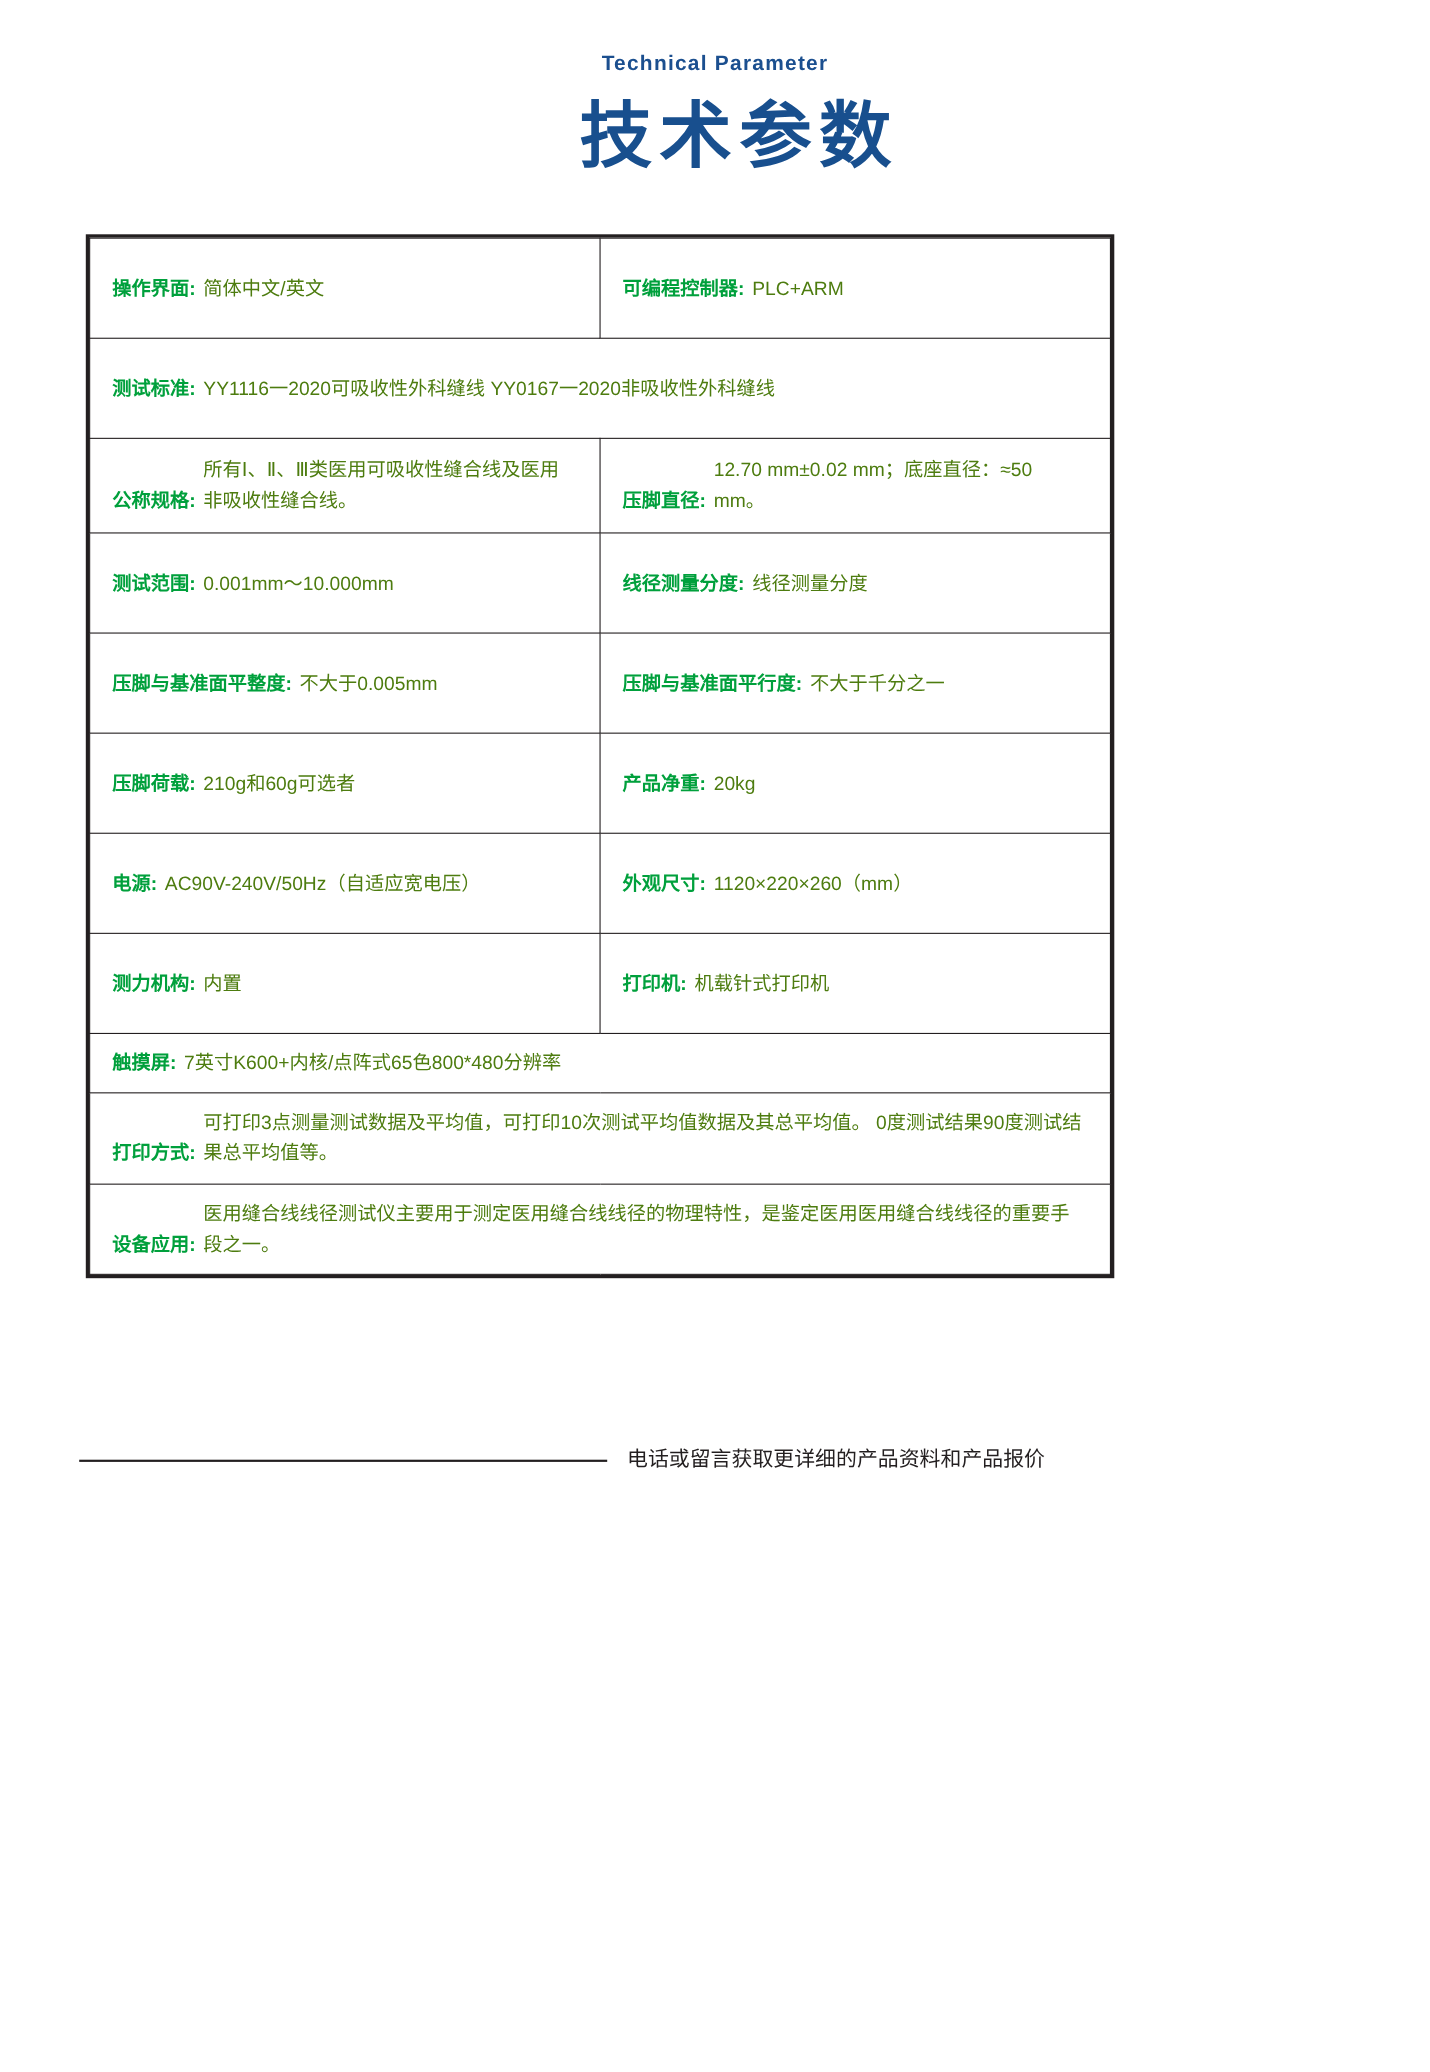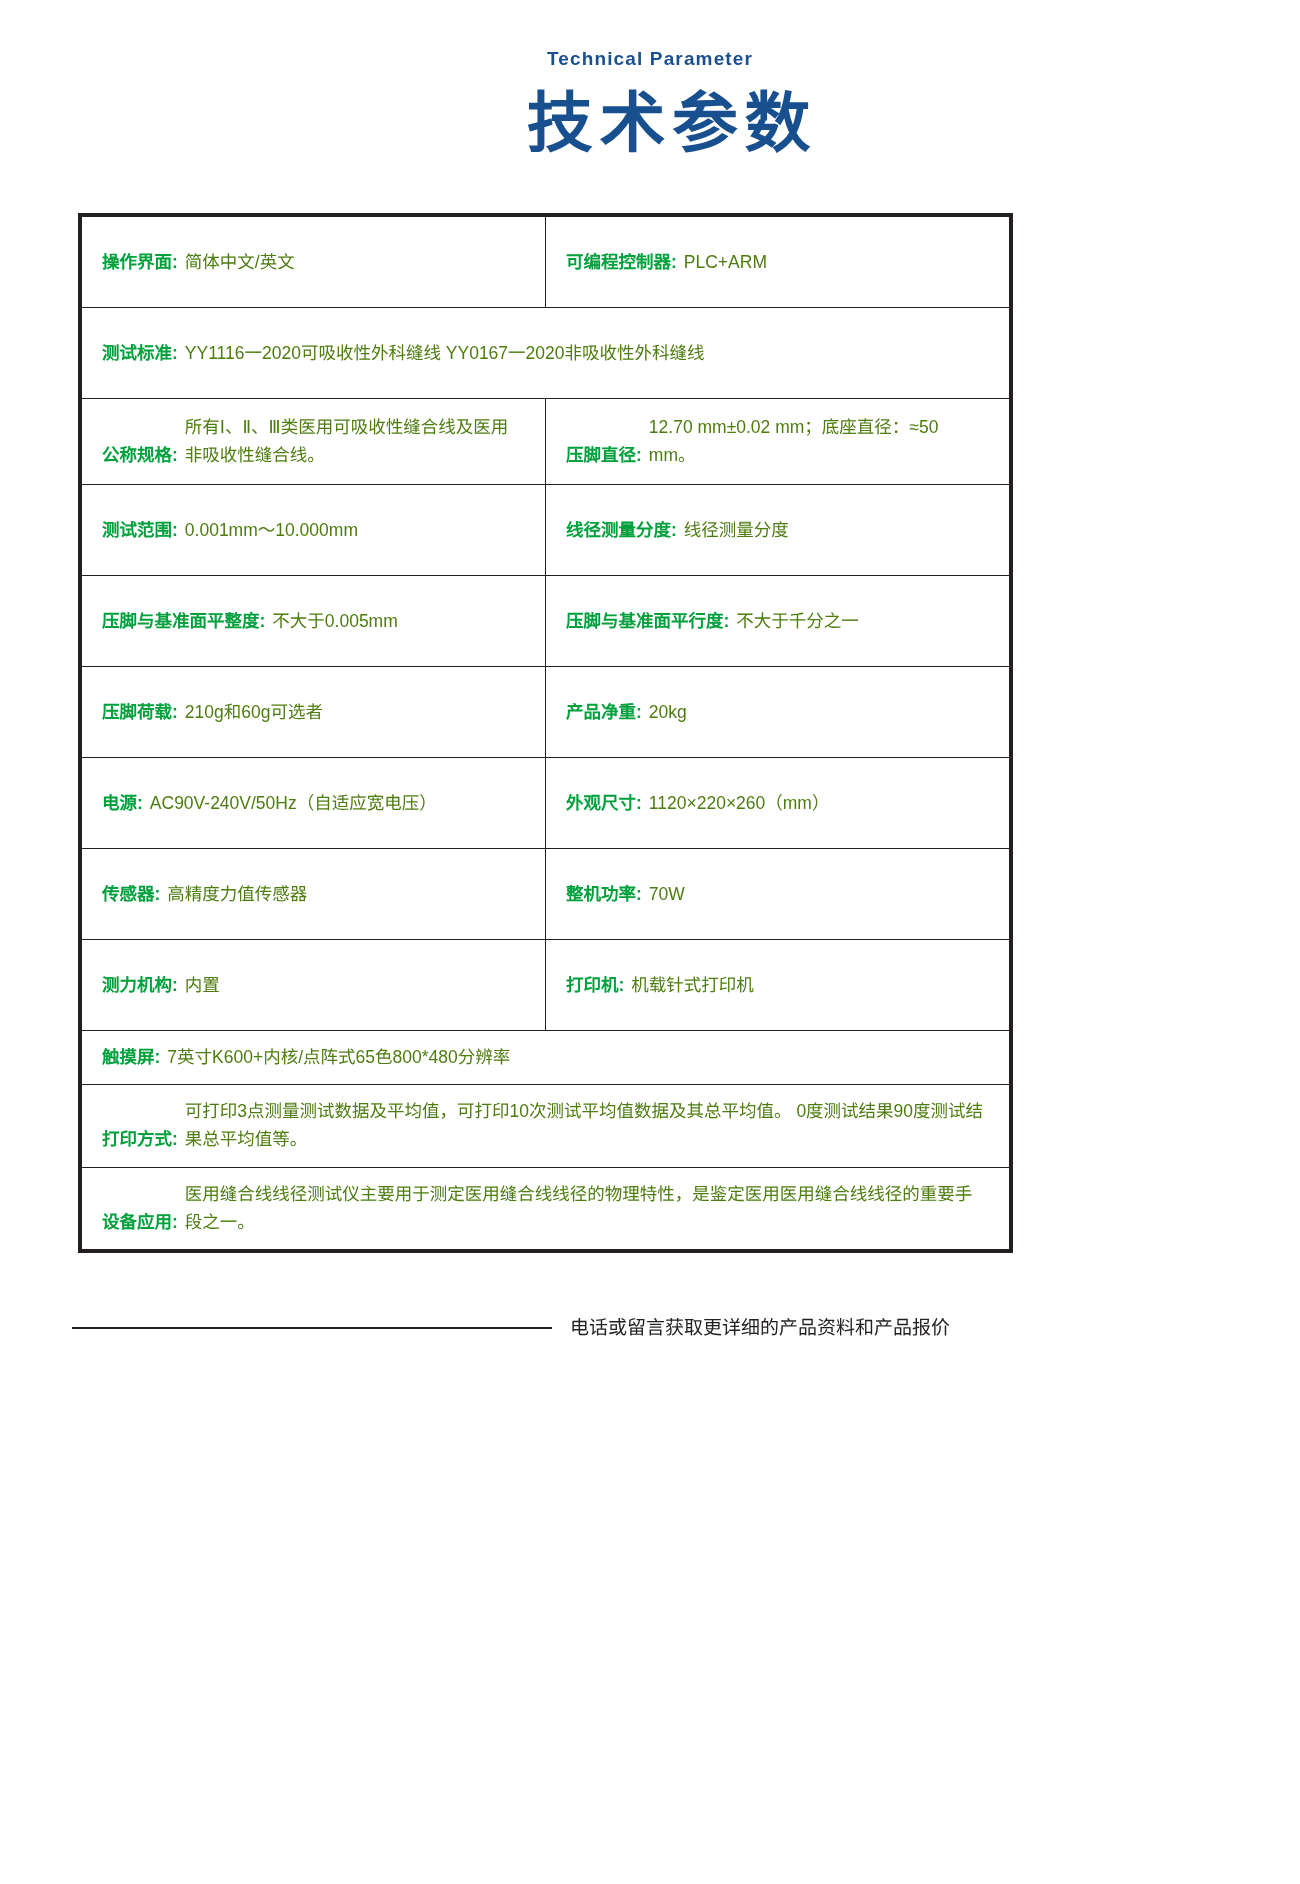--- a/index.html
+++ b/index.html
@@ -225,34 +225,20 @@
             </div>
           </td>
           <td class="col-right">
             <div class="cell">
               <span class="label">外观尺寸:</span>
               <span class="value">1120×220×260（mm）</span>
             </div>
           </td>
         </tr>
 
-        <tr class="row-tall">
-          <td class="col-left">
-            <div class="cell">
-              <span class="label">传感器:</span>
-              <span class="value">高精度力值传感器</span>
-            </div>
-          </td>
-          <td class="col-right">
-            <div class="cell">
-              <span class="label">整机功率:</span>
-              <span class="value">70W</span>
-            </div>
-          </td>
-        </tr>
 
         <tr class="row-tall">
           <td class="col-left">
             <div class="cell">
               <span class="label">测力机构:</span>
               <span class="value">内置</span>
             </div>
           </td>
           <td class="col-right">
             <div class="cell">

